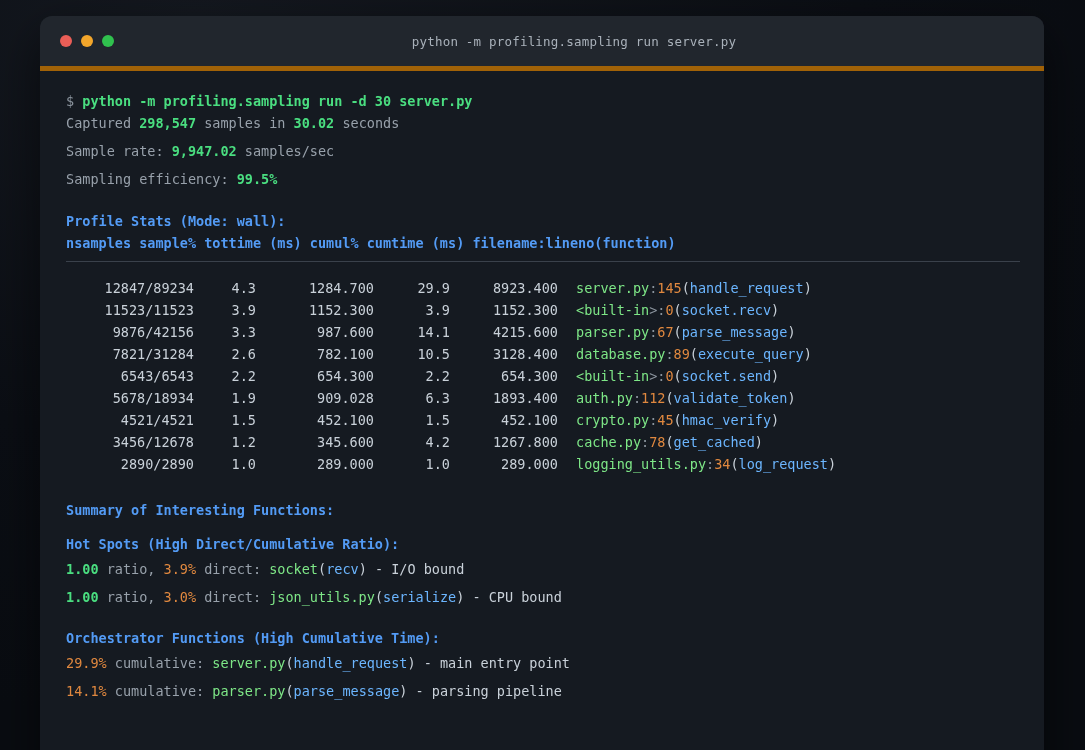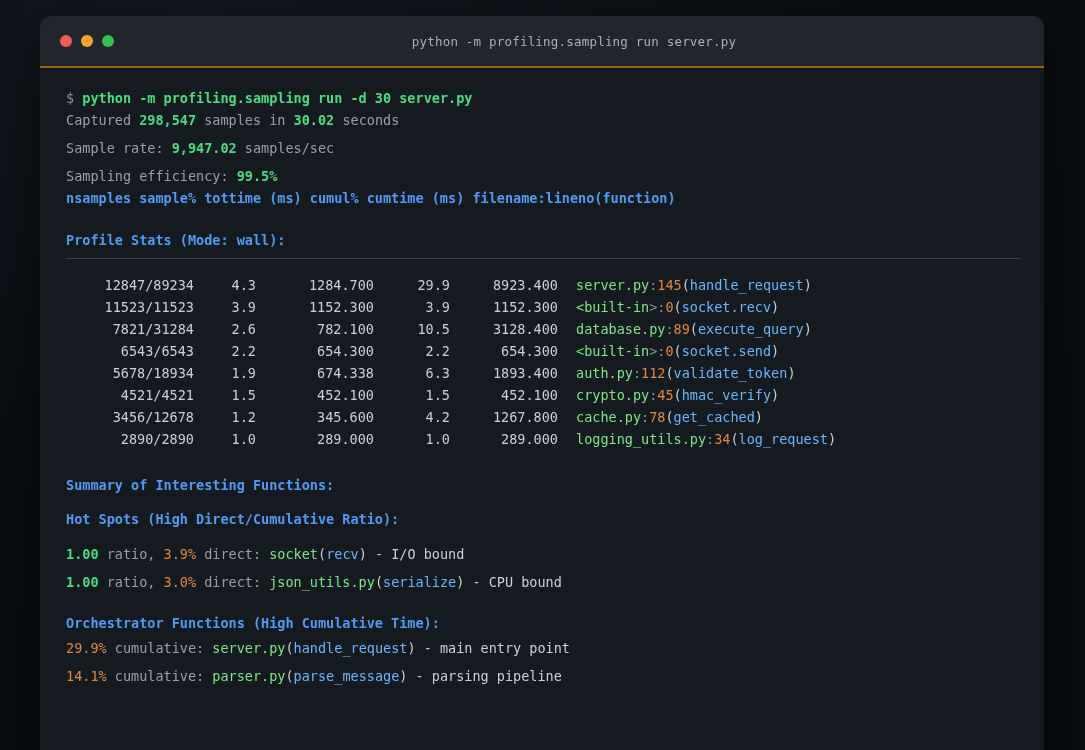--- a/index.html
+++ b/index.html
@@ -8,21 +8,21 @@
     background:radial-gradient(1100px 700px at 18% 2%, #14181f 0%, #0b0e14 60%, #090c11 100%);
     font-family:"DejaVu Sans Mono", monospace;
   }
   .window{
     position:absolute;left:40px;top:16px;width:1004px;height:780px;
     background:#151a21;border-radius:12px 12px 0 0;
     box-shadow:0 18px 50px rgba(0,0,0,.55);
     overflow:hidden;
   }
   .titlebar{
-    height:50px;background:#21262d;border-bottom:2px solid #a16207;
+    height:50px;background:#21262d;border-bottom:5px solid #a16207;
     display:flex;align-items:center;
   }
   .lights{display:flex;gap:9px;padding-left:20px;}
   .light{width:12px;height:12px;border-radius:50%;border:none;padding:0;cursor:default;}
   .light.red{background:#ea5e57;}
   .light.yellow{background:#f3a62b;}
   .light.green{background:#30c14e;}
   .wtitle{flex:1;text-align:center;color:#a9b1ba;font-size:12.5px;padding-right:10px;letter-spacing:.2px;}
   .content{padding:19px 24px 0 26px;font-size:13.5px;color:#c9d1d9;}
   .line{white-space:pre;line-height:22px;height:22px;}
@@ -36,21 +36,21 @@
   .txt{color:#c9d1d9;}
   .sep{color:#8b949e;}
   
   .ln-captured{}
   .ln-rate,.ln-eff{margin-top:6px;}
   .h-profile{margin-top:20px;}
   .divider{height:1px;background:#3a414b;margin:7px 0 15px 0;}
   .h-summary{margin-top:24px;}
   .h-hot{margin-top:12px;}
   .hs-list>div.line{margin-top:6px;}
-  .hs-list>div.line:first-of-type{margin-top:13px;}
+  .hs-list>div.line:first-of-type{margin-top:3px;}
   .h-orch{margin-top:19px;}
   .or-list>div.line{margin-top:6px;}
   .or-list>div.line:first-of-type{margin-top:3px;}
   
   .c1,.c2,.c3,.c4,.c5{display:inline-block;text-align:right;}
   .c1{width:128px;}.c2{width:62px;}.c3{width:118px;}.c4{width:76px;}.c5{width:108px;}
   .fstart{padding-left:18px;}
 </style>
 </head>
 <body>
@@ -68,31 +68,32 @@
   <div class="content">
 
     <div class="line"><span class="sep">$ </span><span class="g">python -m profiling.sampling run -d 30 server.py</span></div>
 
     <div class="line ln-captured"><span class="lbl">Captured </span><span class="g">298,547</span><span class="lbl"> samples in </span><span class="g">30.02</span><span class="lbl"> seconds</span></div>
 
     <div class="line ln-rate"><span class="lbl">Sample rate: </span><span class="g">9,947.02</span><span class="lbl"> samples/sec</span></div>
 
     <div class="line ln-eff"><span class="lbl">Sampling efficiency: </span><span class="g">99.5%</span></div>
 
+    <div class="line hd h-profile">Profile Stats (Mode: wall):</div>
     <div class="line hd">nsamples sample% tottime (ms) cumul% cumtime (ms) filename:lineno(function)</div>
-    <div class="line hd h-profile">Profile Stats (Mode: wall):</div>
     <div class="divider"></div>
 
     <div>
 
     <div class="line"><span class="c1 txt">12847/89234</span><span class="c2 txt">4.3</span><span class="c3 txt">1284.700</span><span class="c4 txt">29.9</span><span class="c5 txt">8923.400</span><span class="gf fstart">server.py</span><span class="sep">:</span><span class="or">145</span><span class="txt">(</span><span class="bl">handle_request</span><span class="txt">)</span></div>
         <div class="line"><span class="c1 txt">11523/11523</span><span class="c2 txt">3.9</span><span class="c3 txt">1152.300</span><span class="c4 txt">3.9</span><span class="c5 txt">1152.300</span><span class="gf fstart">&lt;built-in</span><span class="sep">&gt;:</span><span class="or">0</span><span class="txt">(</span><span class="bl">socket.recv</span><span class="txt">)</span></div>
+        <div class="line"><span class="c1 txt">9876/42156</span><span class="c2 txt">3.3</span><span class="c3 txt">987.600</span><span class="c4 txt">14.1</span><span class="c5 txt">4215.600</span><span class="gf fstart">parser.py</span><span class="sep">:</span><span class="or">67</span><span class="txt">(</span><span class="bl">parse_message</span><span class="txt">)</span></div>
         <div class="line"><span class="c1 txt">7821/31284</span><span class="c2 txt">2.6</span><span class="c3 txt">782.100</span><span class="c4 txt">10.5</span><span class="c5 txt">3128.400</span><span class="gf fstart">database.py</span><span class="sep">:</span><span class="or">89</span><span class="txt">(</span><span class="bl">execute_query</span><span class="txt">)</span></div>
         <div class="line"><span class="c1 txt">6543/6543</span><span class="c2 txt">2.2</span><span class="c3 txt">654.300</span><span class="c4 txt">2.2</span><span class="c5 txt">654.300</span><span class="gf fstart">&lt;built-in</span><span class="sep">&gt;:</span><span class="or">0</span><span class="txt">(</span><span class="bl">socket.send</span><span class="txt">)</span></div>
-        <div class="line"><span class="c1 txt">5678/18934</span><span class="c2 txt">1.9</span><span class="c3 txt">674.338</span><span class="c4 txt">6.3</span><span class="c5 txt">1893.400</span><span class="gf fstart">auth.py</span><span class="sep">:</span><span class="or">112</span><span class="txt">(</span><span class="bl">validate_token</span><span class="txt">)</span></div>
+        <div class="line"><span class="c1 txt">5678/18934</span><span class="c2 txt">1.9</span><span class="c3 txt">909.028</span><span class="c4 txt">6.3</span><span class="c5 txt">1893.400</span><span class="gf fstart">auth.py</span><span class="sep">:</span><span class="or">112</span><span class="txt">(</span><span class="bl">validate_token</span><span class="txt">)</span></div>
         <div class="line"><span class="c1 txt">4521/4521</span><span class="c2 txt">1.5</span><span class="c3 txt">452.100</span><span class="c4 txt">1.5</span><span class="c5 txt">452.100</span><span class="gf fstart">crypto.py</span><span class="sep">:</span><span class="or">45</span><span class="txt">(</span><span class="bl">hmac_verify</span><span class="txt">)</span></div>
         <div class="line"><span class="c1 txt">3456/12678</span><span class="c2 txt">1.2</span><span class="c3 txt">345.600</span><span class="c4 txt">4.2</span><span class="c5 txt">1267.800</span><span class="gf fstart">cache.py</span><span class="sep">:</span><span class="or">78</span><span class="txt">(</span><span class="bl">get_cached</span><span class="txt">)</span></div>
         <div class="line"><span class="c1 txt">2890/2890</span><span class="c2 txt">1.0</span><span class="c3 txt">289.000</span><span class="c4 txt">1.0</span><span class="c5 txt">289.000</span><span class="gf fstart">logging_utils.py</span><span class="sep">:</span><span class="or">34</span><span class="txt">(</span><span class="bl">log_request</span><span class="txt">)</span></div>
       </div>
 
     <div class="line hd h-summary">Summary of Interesting Functions:</div>
 
     <div class="line hd h-hot">Hot Spots (High Direct/Cumulative Ratio):</div>
     <div class="hs-list">
 

